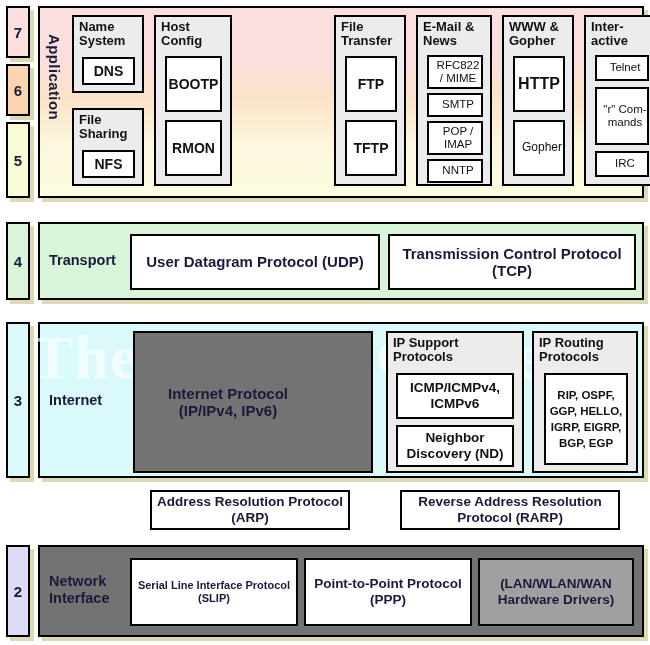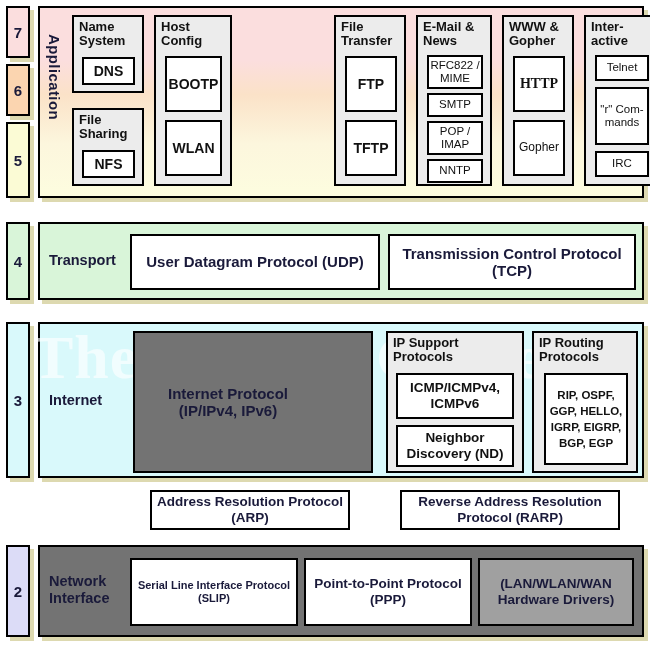--- a/index.html
+++ b/index.html
@@ -98,21 +98,21 @@
     border: 2px solid #000;
     background: #ffffff;
     display: flex;
     align-items: center;
     justify-content: center;
     text-align: center;
     font-weight: bold;
     color: #111;
     line-height: 1.15;
   }
-  .sub.thin { font-weight: normal; }
+  .sub.thin { font-weight: normal; padding-left: 6px; }
   .grey-fill { background: #a0a0a0 !important; }
 
   
   .watermark {
     position: absolute;
     left: 58px;
     top: 330px;
     width: 600px;
     font-size: 62px;
     font-weight: bold;
@@ -166,21 +166,21 @@
           <span>NFS</span>
         </div>
       </div>
 
       <div class="gbox" style="left:114px; top:7px; width:78px; height:171px;">
         <div class="gtitle" style="width:70px;">Host Config</div>
         <div class="sub" style="left:9px; top:39px; width:57px; height:56px; font-size:14px;">
           <span>BOOTP</span>
         </div>
         <div class="sub" style="left:9px; top:103px; width:57px; height:56px; font-size:14px;">
-          <span>WLAN</span>
+          <span>RMON</span>
         </div>
       </div>
 
 
       <div class="gbox" style="left:294px; top:7px; width:72px; height:171px;">
         <div class="gtitle" style="width:64px;">File Transfer</div>
         <div class="sub" style="left:9px; top:39px; width:52px; height:56px; font-size:14px;">
           <span>FTP</span>
         </div>
         <div class="sub" style="left:9px; top:103px; width:52px; height:56px; font-size:14px;">
@@ -199,21 +199,21 @@
         <div class="sub thin" style="left:9px; top:104px; width:56px; height:34px; font-size:11.5px;">
           <span>POP / IMAP</span>
         </div>
         <div class="sub thin" style="left:9px; top:142px; width:56px; height:24px; font-size:11.5px;">
           <span>NNTP</span>
         </div>
       </div>
 
       <div class="gbox" style="left:462px; top:7px; width:72px; height:171px;">
         <div class="gtitle" style="width:64px;">WWW &amp; Gopher</div>
-        <div class="sub" style="left:9px; top:39px; width:52px; height:56px; font-size:14px;font-family:Liberation Serif, serif;">
+        <div class="sub" style="left:9px; top:39px; width:52px; height:56px; font-size:16px;">
           <span>HTTP</span>
         </div>
         <div class="sub thin" style="left:9px; top:103px; width:52px; height:56px; font-size:12px;">
           <span>Gopher</span>
         </div>
       </div>
 
       <div class="gbox" style="left:544px; top:7px; width:74px; height:171px;">
         <div class="gtitle" style="width:66px;">Inter-active</div>
         <div class="sub thin" style="left:9px; top:38px; width:54px; height:26px; font-size:11.5px;">

